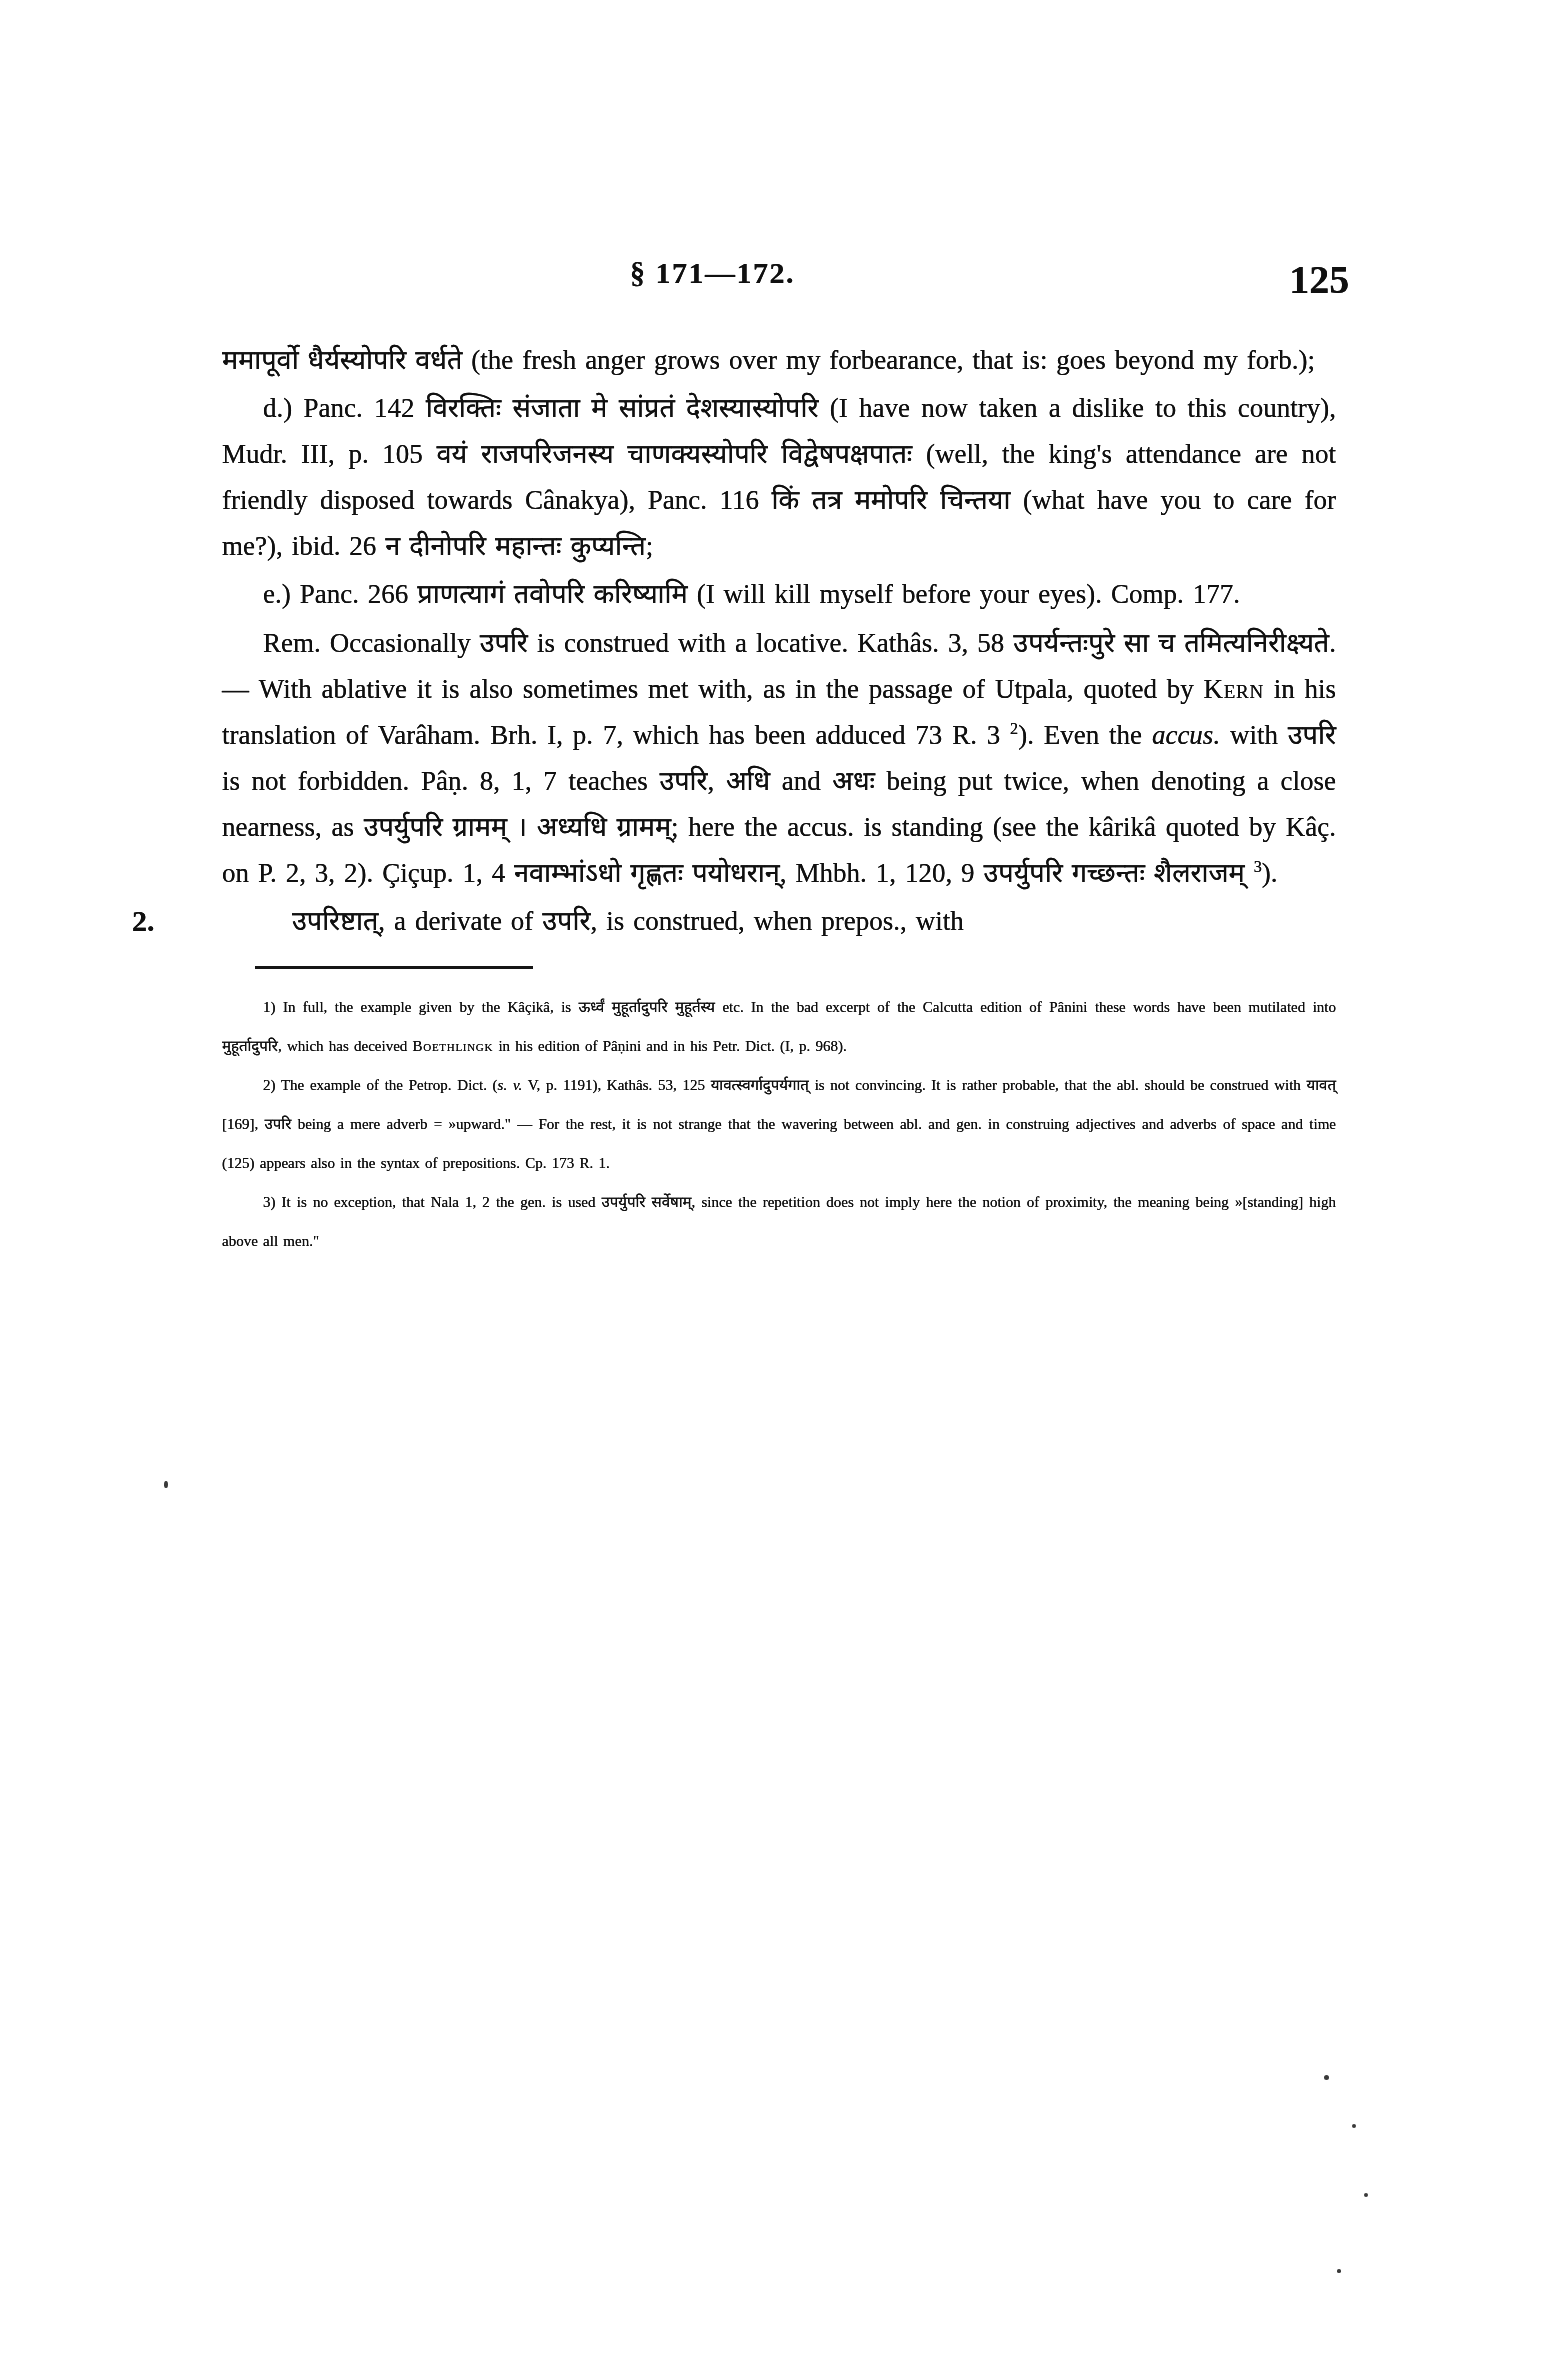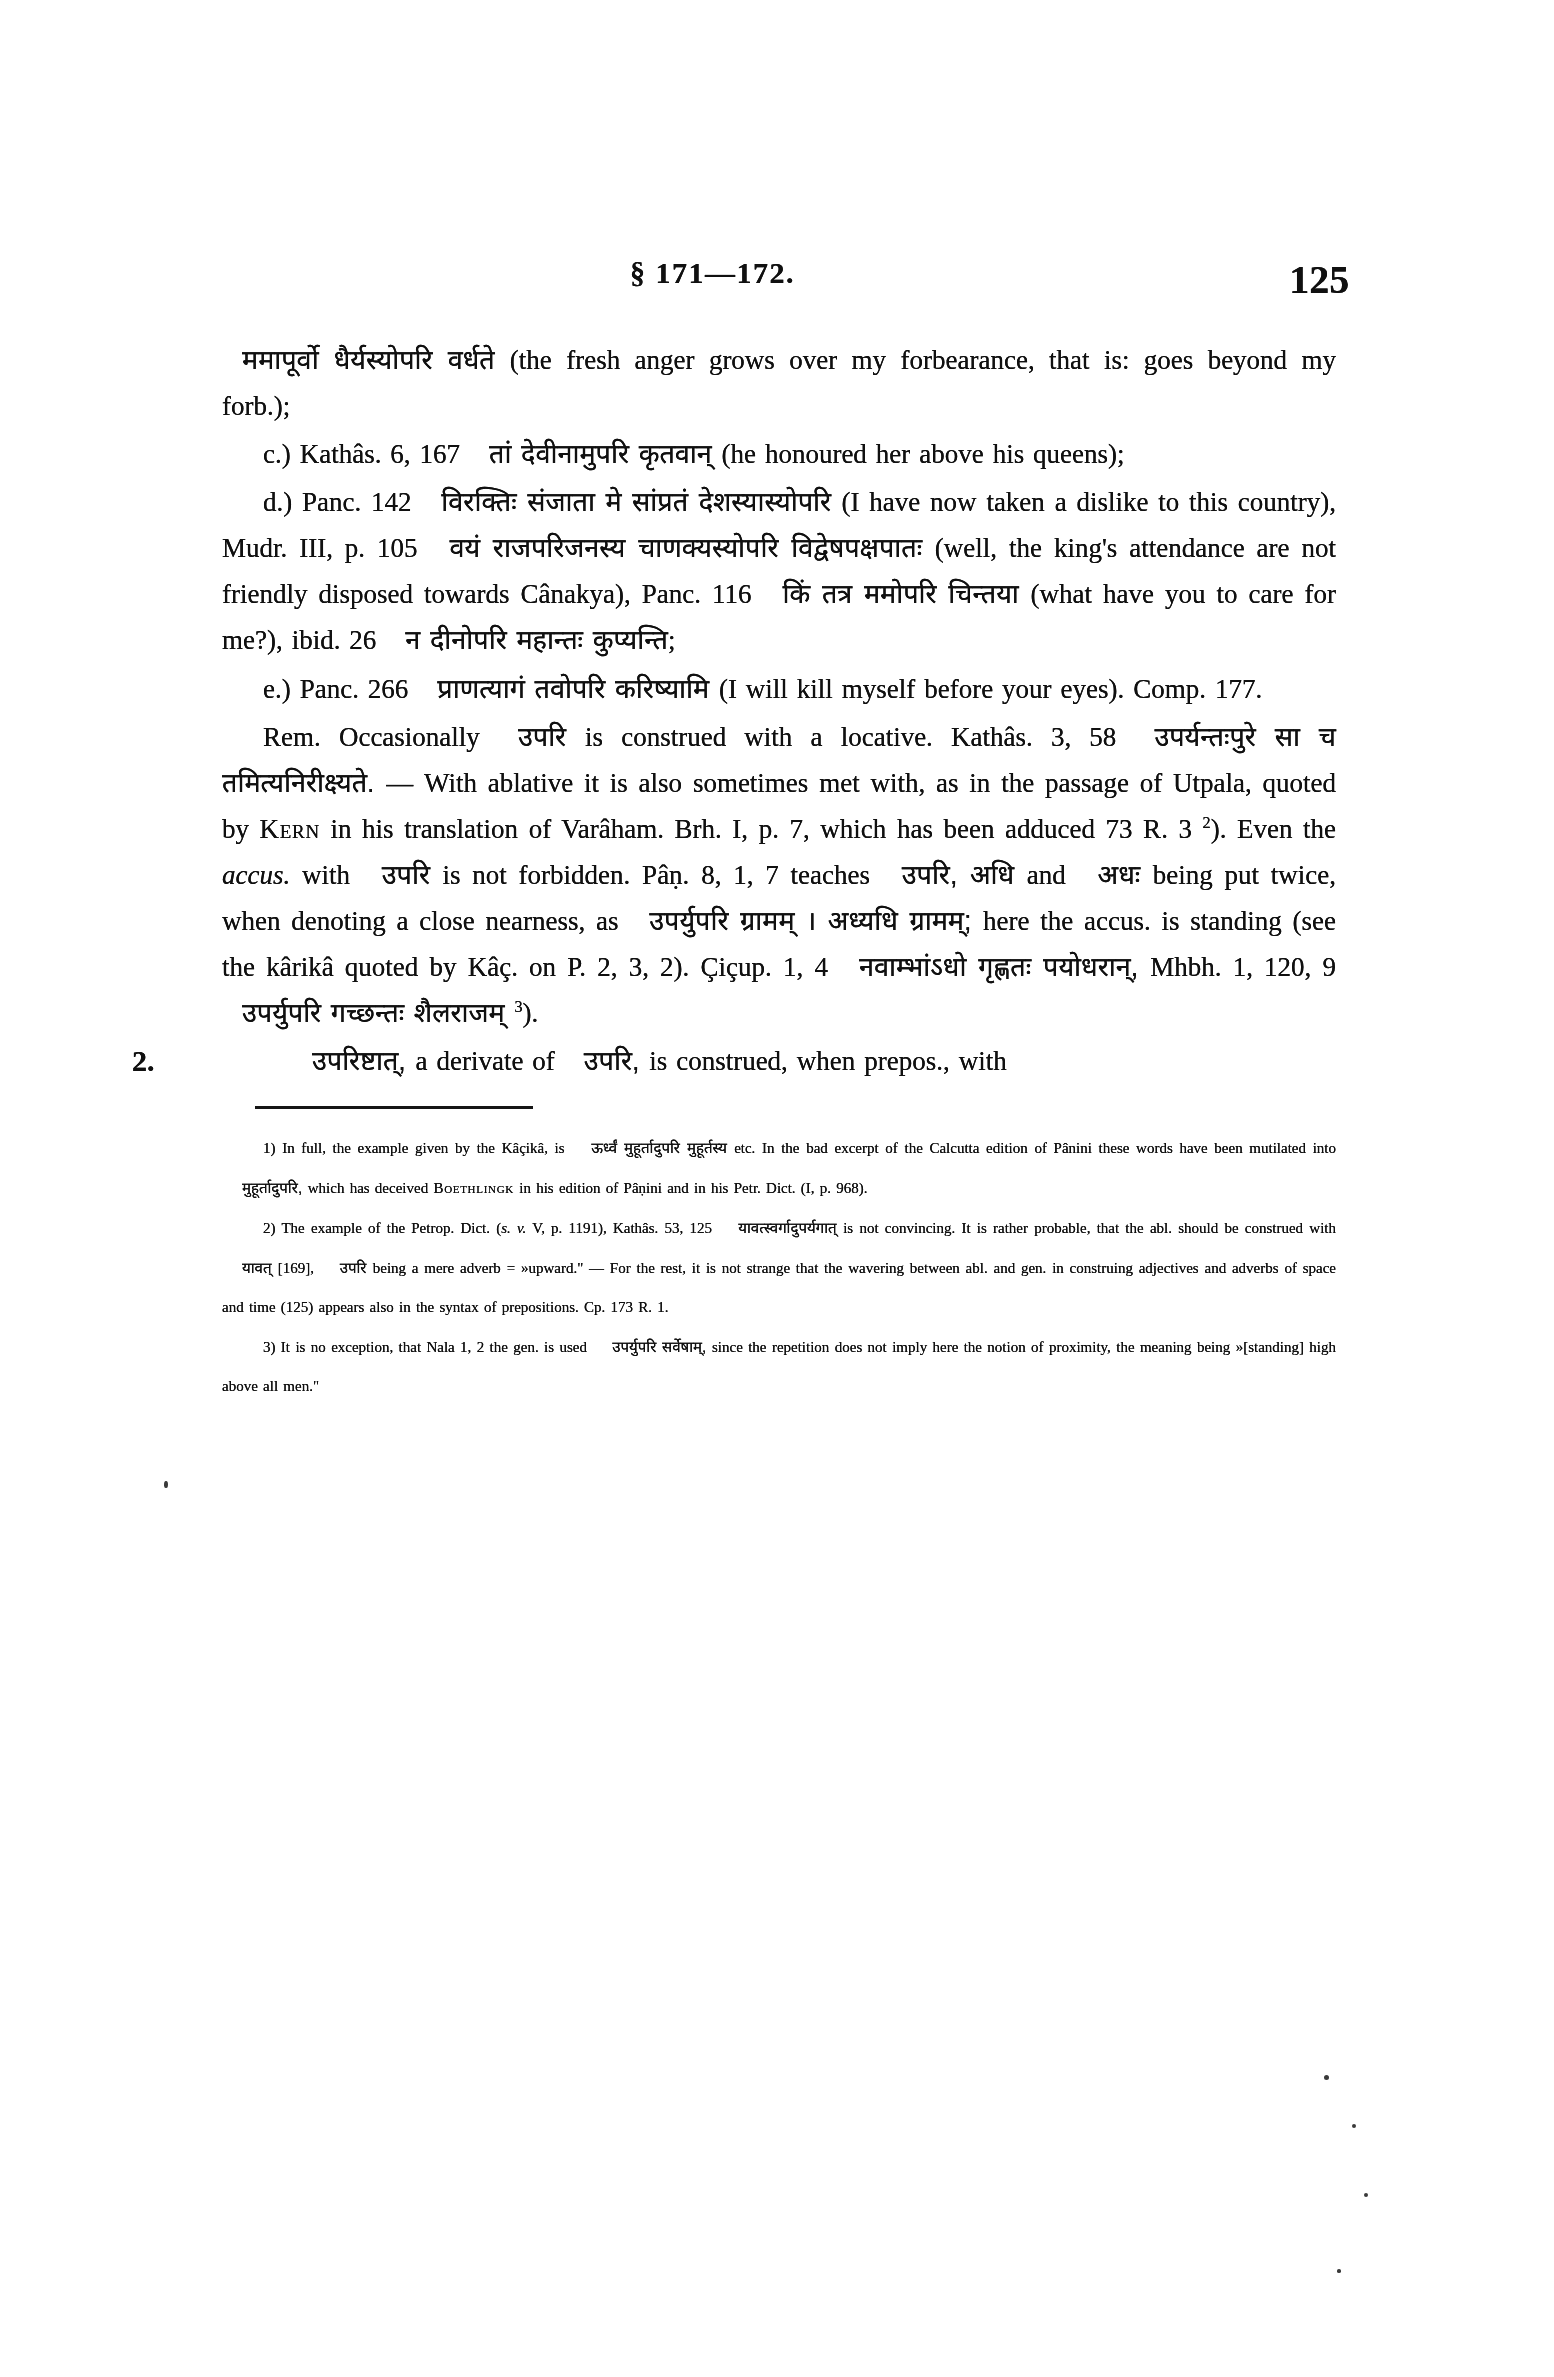--- a/index.html
+++ b/index.html
@@ -31,40 +31,39 @@
     text-indent:0;
   }
   .footnote-separator {
     width:278px; height:3px; background:#151515; margin:22px 0 19px 33px;
   }
   .footnotes p {
     margin:0; font-size:15px; line-height:39px; text-align:justify;
     word-spacing:1.5px; text-shadow:0 0 0.4px currentColor;
   }
   .footnotes p.indent { text-indent:41px; }
-  .run-dev  { font-family:Liberation Sans, sans-serif;margin-left:20px; }
+  .run-dev  { font-family:Liberation Serif, serif; }
   .run-it   { font-style:italic; }
   .run-sc   { font-variant:small-caps; letter-spacing:0.7px; }
   .run-sup  { vertical-align:super; font-size:0.6em; line-height:0; }
   .speck { position:absolute; background:#3a3a3a; border-radius:50%; }
 </style>
 </head>
 <body>
 
 <div class="page">
   <div class="content">
 
     <div class="header">
       <div class="section-range">§ 171—172.</div>
       <div class="page-number">125</div>
     </div>
 
     <div class="body-text" id="body-paragraphs">
         <p class=""><span class="run run-dev">ममापूर्वो धैर्यस्योपरि वर्धते </span><span class="run">(the fresh anger grows over my forbearance, that is: goes beyond my forb.);</span></p>
-        <p class="indent"><span class="run">c.) Kathâs. 6, 167 </span><span class="run run-dev">तां देवीनामुपरि कृतवान् </span><span class="run">(he honoured her above his queens);</span></p>
         <p class="indent"><span class="run">d.) Panc. 142 </span><span class="run run-dev">विरक्तिः संजाता मे सांप्रतं देशस्यास्योपरि </span><span class="run">(I have now taken a dislike to this country), Mudr. III, p. 105 </span><span class="run run-dev">वयं राजपरिजनस्य चाणक्यस्योपरि विद्वेषपक्षपातः </span><span class="run">(well, the king's attendance are not friendly disposed towards Cânakya), Panc. 116 </span><span class="run run-dev">किं तत्र ममोपरि चिन्तया </span><span class="run">(what have you to care for me?), ibid. 26 </span><span class="run run-dev">न दीनोपरि महान्तः कुप्यन्ति</span><span class="run">;</span></p>
         <p class="indent"><span class="run">e.) Panc. 266 </span><span class="run run-dev">प्राणत्यागं तवोपरि करिष्यामि </span><span class="run">(I will kill myself before your eyes). Comp. 177.</span></p>
         <p class="indent"><span class="run">Rem. Occasionally </span><span class="run run-dev">उपरि </span><span class="run">is construed with a locative. Kathâs. 3, 58 </span><span class="run run-dev">उपर्यन्तःपुरे सा च तमित्यनिरीक्ष्यते. </span><span class="run">— With ablative it is also sometimes met with, as in the passage of Utpala, quoted by </span><span class="run run-sc">Kern</span><span class="run"> in his translation of Varâham. Brh. I, p. 7, which has been adduced 73 R. 3 </span><span class="run run-sup">2</span><span class="run">). Even the </span><span class="run run-it">accus.</span><span class="run"> with </span><span class="run run-dev">उपरि </span><span class="run">is not forbidden. Pâṇ. 8, 1, 7 teaches </span><span class="run run-dev">उपरि, अधि </span><span class="run">and </span><span class="run run-dev">अधः </span><span class="run">being put twice, when denoting a close nearness, as </span><span class="run run-dev">उपर्युपरि ग्रामम् । अध्यधि ग्रामम्; </span><span class="run">here the accus. is standing (see the kârikâ quoted by Kâç. on P. 2, 3, 2). Çiçup. 1, 4 </span><span class="run run-dev">नवाम्भांऽधो गृह्णतः पयोधरान्, </span><span class="run">Mhbh. 1, 120, 9 </span><span class="run run-dev">उपर्युपरि गच्छन्तः शैलराजम् </span><span class="run run-sup">3</span><span class="run">).</span></p>
         <p class=" num-para"><span class="margin-label">2.</span><span class="run run-dev">उपरिष्टात्, </span><span class="run">a derivate of </span><span class="run run-dev">उपरि, </span><span class="run">is construed, when prepos., with</span></p>
       </div>
 
     <div class="footnote-separator"></div>
 
     <div class="footnotes" id="footnotes">
         <p class="indent"><span class="run">1) In full, the example given by the Kâçikâ, is </span><span class="run run-dev">ऊर्ध्वं मुहूर्तादुपरि मुहूर्तस्य </span><span class="run">etc. In the bad excerpt of the Calcutta edition of Pânini these words have been mutilated into </span><span class="run run-dev">मुहूर्तादुपरि, </span><span class="run">which has deceived </span><span class="run run-sc">Boethlingk</span><span class="run"> in his edition of Pâṇini and in his Petr. Dict. (I, p. 968).</span></p>

